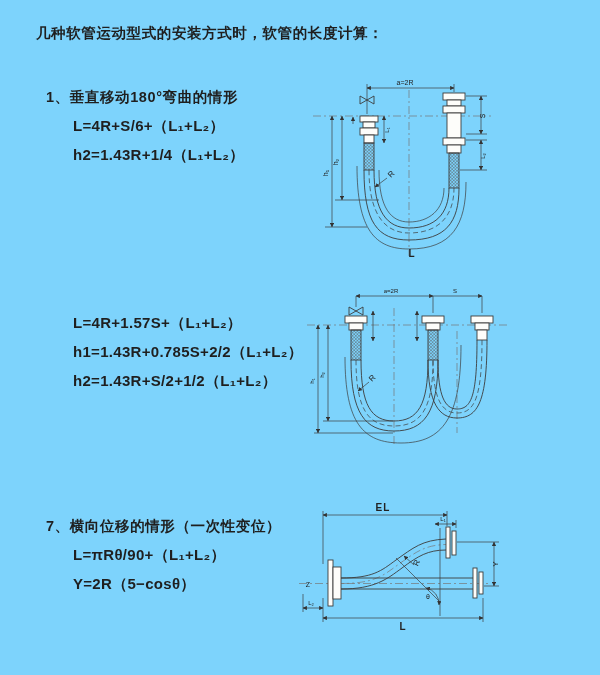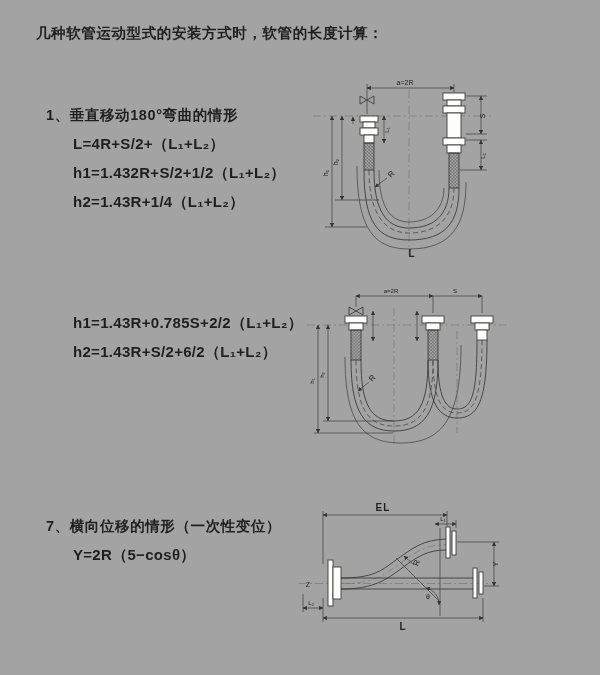--- a/index.html
+++ b/index.html
@@ -1,22 +1,22 @@
 <!DOCTYPE html>
 <html><head>
 <meta charset="utf-8">
 <style>
   html,body{margin:0;padding:0;background:#f4f4f0;}
   .page{
-    position:relative;width:600px;height:675px;background:#a3a3a3;overflow:hidden;
+    position:relative;width:600px;height:675px;background:#7dd3fc;overflow:hidden;
     font-family:"Liberation Sans","DejaVu Sans",sans-serif;color:#1f1f1f;
   }
   .title{position:absolute;left:36px;top:24px;font-size:14.5px;font-weight:bold;letter-spacing:0.6px;}
   .sec{position:absolute;left:46px;width:280px;}
-  #sec1{top:106px}
+  #sec1{top:88px}
   #sec2{top:304px}
   #sec3{top:517px}
   .sec h2{margin:0;font-size:14.5px;font-weight:bold;letter-spacing:0.6px;}
   .fm{margin:10px 0 0 27px;font-size:15px;font-weight:600;letter-spacing:0.3px;white-space:nowrap;}
   .dg{position:absolute;}
   #d1{left:305px;top:70px;}
   #d2{left:303px;top:283px;}
   #d3{left:295px;top:498px;}
   svg .ln{stroke:#3c3c3c;stroke-width:0.9;fill:none;}
   svg .thin{stroke-width:0.7;}
@@ -33,32 +33,33 @@
 </style>
 </head>
 <body>
 
 <div class="page">
 
   <div class="title">几种软管运动型式的安装方式时，软管的长度计算：</div>
 
   <div class="sec" id="sec1">
     <h2>1、垂直移动180°弯曲的情形</h2>
-    <div class="fm">L=4R+S/2+（L₁+L₂）</div>
-    <div class="fm">h1=1.432R+S/2+1/2（L₁+L₂）</div>
+    <div class="fm">L=4R+S/6+（L₁+L₂）</div>
     <div class="fm">h2=1.43R+1/4（L₁+L₂）</div>
   </div>
 
   <div class="sec" id="sec2">
+    <div class="fm">L=4R+1.57S+（L₁+L₂）</div>
     <div class="fm">h1=1.43R+0.785S+2/2（L₁+L₂）</div>
-    <div class="fm">h2=1.43R+S/2+6/2（L₁+L₂）</div>
+    <div class="fm">h2=1.43R+S/2+1/2（L₁+L₂）</div>
   </div>
 
   <div class="sec" id="sec3">
     <h2>7、横向位移的情形（一次性变位）</h2>
+    <div class="fm">L=πRθ/90+（L₁+L₂）</div>
     <div class="fm">Y=2R（5−cosθ）</div>
   </div>
 
   <svg id="d1" class="dg" width="290" height="192" viewBox="0 0 290 192">
     <defs>
       <marker id="ar1" viewBox="0 0 7 7" refX="6.5" refY="3.5" markerWidth="6" markerHeight="6" orient="auto-start-reverse">
         <path d="M0,0 L7,3.5 L0,7 z" fill="#333"></path>
       </marker>
       <pattern id="ht1" width="3.2" height="3.2" patternUnits="userSpaceOnUse">
         <path d="M0,3.2 L3.2,0 M0,0 L3.2,3.2" stroke="#555" stroke-width="0.45"></path>

